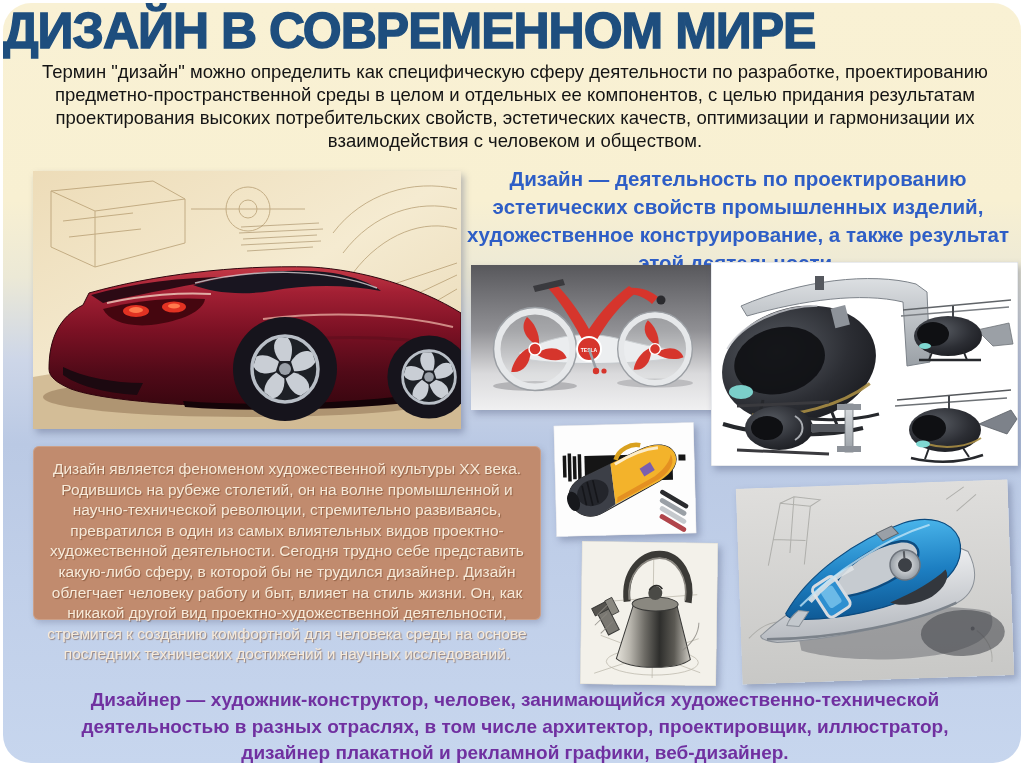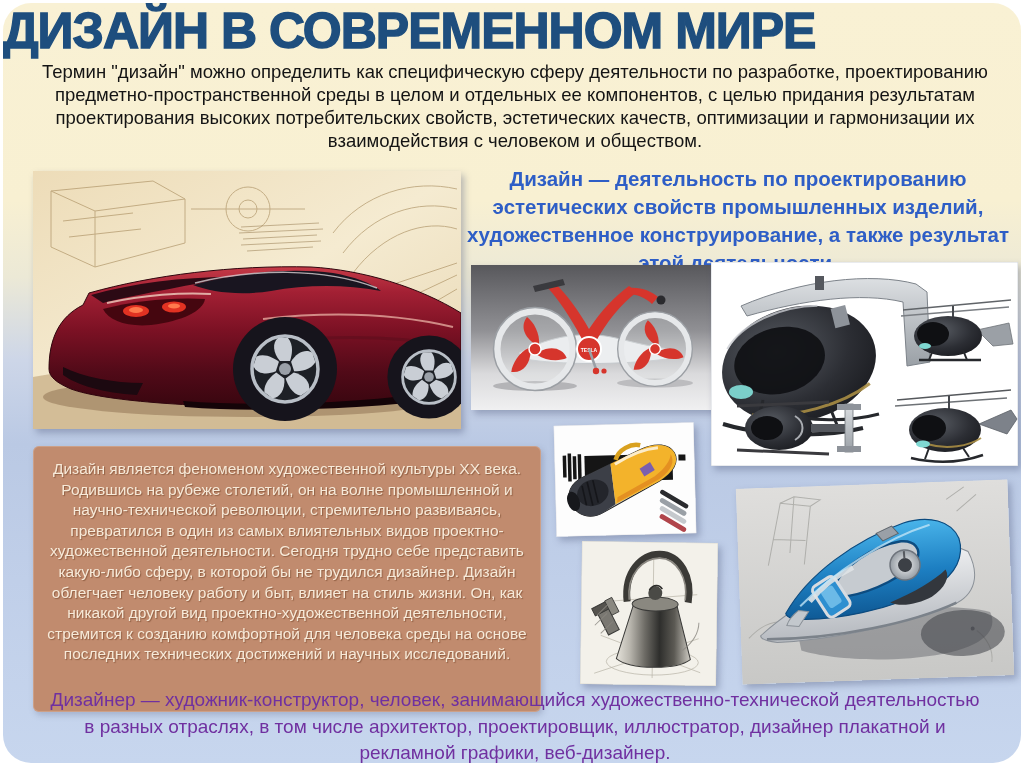--- a/index.html
+++ b/index.html
@@ -18,28 +18,28 @@
          text-align:center;font-size:20.5px;line-height:1.37;font-weight:700;
          color:#2e5ec6;}
   .fig{position:absolute;box-shadow:3px 4px 7px rgba(80,90,125,.40);}
   .fig svg{display:block;width:100%;height:100%;}
   .fig-car{left:30px;top:168px;width:428px;height:258px;}
   .fig-bike{left:468px;top:262px;width:243px;height:145px;}
   .fig-heli{left:708px;top:259px;width:307px;height:204px;}
   .fig-vacuum{left:552px;top:421px;width:140px;height:111px;transform:rotate(-1.5deg);}
   .fig-kettle{left:578px;top:539px;width:136px;height:143px;transform:rotate(0.8deg);}
   .fig-iron{left:736px;top:481px;width:272px;height:196px;transform:rotate(-2deg);}
-  .history-box{position:absolute;left:30px;top:443px;width:508px;height:266px;
+  .history-box{position:absolute;left:30px;top:443px;width:508px;height:174px;
          background:#c18b6e;border-radius:6px;
          box-shadow:inset 0 0 0 1px rgba(255,255,255,.18),2px 3px 6px rgba(90,95,130,.30);}
   .history-box p{margin:0;padding:13px 14px 0 14px;text-align:center;
          font-size:15.5px;line-height:1.33;color:#f7ead9;
          text-shadow:1px 1px 1px rgba(105,60,32,.55);}
   .designer{position:absolute;top:684px;left:40px;width:944px;margin:0;
-         text-align:center;font-size:19px;line-height:1.4;font-weight:400;
+         text-align:center;font-size:19px;line-height:1.4;font-weight:700;
          color:#7030a0;}
 </style>
 </head>
 <body>
 
 <div class="slide">
 
   <h1 class="title">ДИЗАЙН В СОВРЕМЕННОМ МИРЕ</h1>
 
   <p class="intro">Термин "дизайн" можно определить как специфическую сферу деятельности по разработке, проектированию предметно-пространственной среды в целом и отдельных ее компонентов, с целью придания результатам проектирования высоких потребительских свойств, эстетических качеств, оптимизации и гармонизации их взаимодействия с человеком и обществом.</p>

